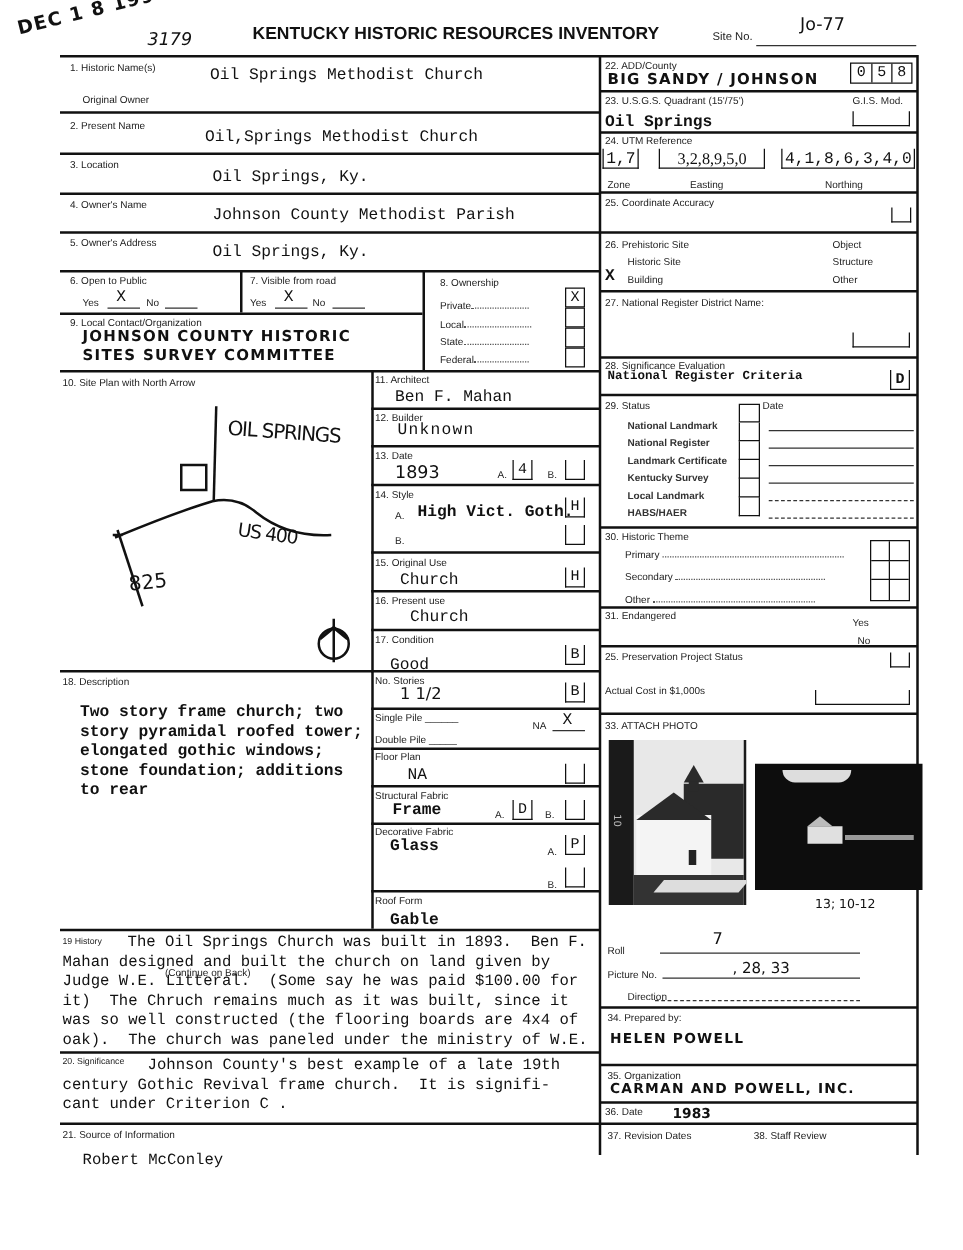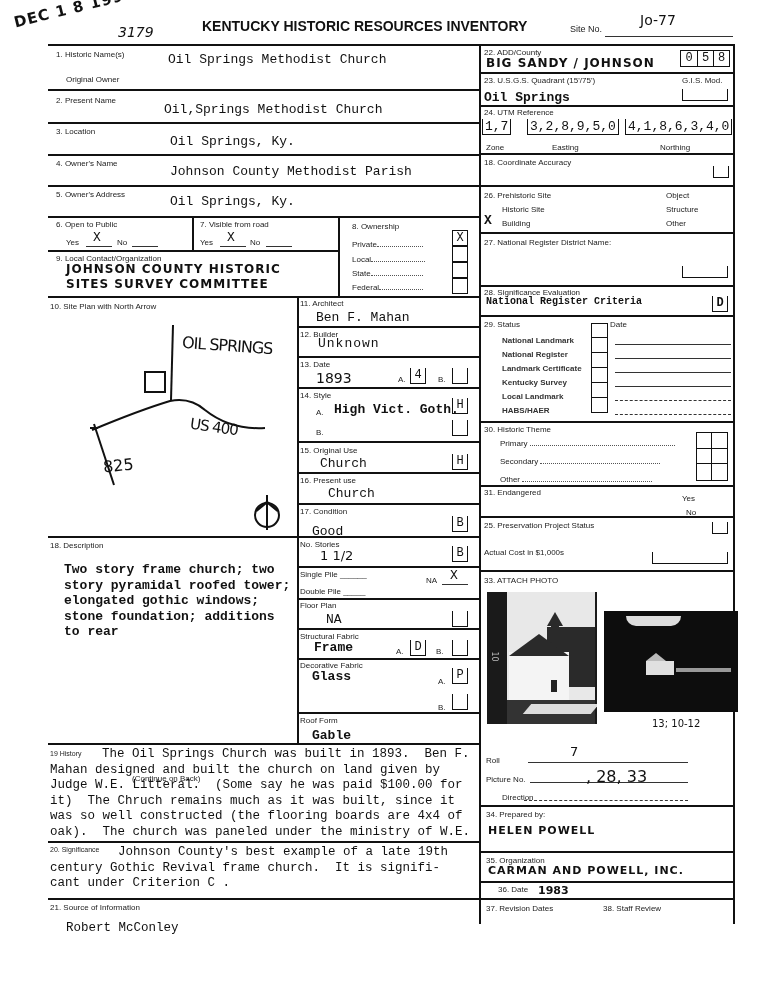--- a/index.html
+++ b/index.html
@@ -216,28 +216,28 @@
 <div class="hl" style="left:480px;top:72px;width:254px;"></div>
 
 <div class="abs lbl" style="left:484px;top:76px;">23. U.S.G.S. Quadrant (15'/75')</div>
 <div class="abs lbl" style="left:682px;top:76px;">G.I.S. Mod.</div>
 <div class="abs type" style="left:484px;top:90px;font-weight:bold;">Oil Springs</div>
 <div class="bracket" style="left:682px;top:89px;width:46px;"></div>
 <div class="hl" style="left:480px;top:105px;width:254px;"></div>
 
 <div class="abs lbl" style="left:484px;top:108px;">24. UTM Reference</div>
 <div class="abs type" style="left:482px;top:119px;border:1.5px solid #111;border-top:none;padding:0 2px;line-height:15px;">1,7</div>
-<div class="abs type" style="left:527px;top:119px;border:1.5px solid #111;border-top:none;padding:0 2px;line-height:15px;">3,2,8,9,5,0</div>
+<div class="abs type" style="left:527px;top:119px;border:1.5px solid #111;border-top:none;padding:0 14px;line-height:15px;font-family:Liberation Serif, serif;">3,2,8,9,5,0</div>
 <div class="abs type" style="left:625px;top:119px;border:1.5px solid #111;border-top:none;padding:0 2px;line-height:15px;">4,1,8,6,3,4,0</div>
 <div class="abs lbl" style="left:486px;top:143px;">Zone</div>
 <div class="abs lbl" style="left:552px;top:143px;">Easting</div>
 <div class="abs lbl" style="left:660px;top:143px;">Northing</div>
 <div class="hl" style="left:480px;top:153px;width:254px;"></div>
 
-<div class="abs lbl" style="left:484px;top:158px;">18. Coordinate Accuracy</div>
+<div class="abs lbl" style="left:484px;top:158px;">25. Coordinate Accuracy</div>
 <div class="bracket" style="left:713px;top:166px;width:16px;"></div>
 <div class="hl" style="left:480px;top:185px;width:254px;"></div>
 
 <div class="abs lbl" style="left:484px;top:189px;line-height:14px;">
   <div><span>26.</span> <span>Prehistoric Site</span></div>
   <div style="padding-left:18px;">Historic Site</div>
   <div style="padding-left:18px;">Building</div>
 </div>
 <div class="abs type" style="left:484px;top:213px;font-weight:bold;">X</div>
 <div class="abs lbl" style="left:638px;top:189px;line-height:14px;margin-left:28px;">
@@ -326,30 +326,30 @@
   <div style="position:absolute;left:42px;top:42px;width:0;height:0;border-left:10px solid transparent;border-right:10px solid transparent;border-bottom:8px solid #bbb;"></div>
   <div style="position:absolute;left:72px;top:57px;width:55px;height:4px;background:#999;"></div>
 </div>
 <div class="abs hand" style="left:652px;top:718px;font-size:10px;">13; 10-12</div>
 
 <div class="abs lbl" style="left:486px;top:756px;">Roll</div>
 <div class="uline" style="left:528px;top:762px;width:160px;"></div>
 <div class="abs hand" style="left:570px;top:744px;font-size:13px;">7</div>
 <div class="abs lbl" style="left:486px;top:775px;">Picture No.</div>
 <div class="uline" style="left:530px;top:782px;width:158px;"></div>
-<div class="abs hand" style="left:586px;top:767px;font-size:16px;">, 28, 33</div>
+<div class="abs hand" style="left:586px;top:767px;font-size:12px;">, 28, 33</div>
 <div class="abs lbl" style="left:486px;top:793px;padding-left:16px;">Direction</div>
 <div class="uline" style="left:524px;top:800px;width:164px;border-bottom-style:dashed;"></div>
 <div class="hl" style="left:480px;top:805px;width:254px;"></div>
 
 <div class="abs lbl" style="left:486px;top:810px;">34. Prepared by:</div>
 <div class="abs bold" style="left:488px;top:824px;font-size:11px;">HELEN POWELL</div>
 <div class="hl" style="left:480px;top:851px;width:254px;"></div>
 
 <div class="abs lbl" style="left:486px;top:856px;">35. Organization</div>
 <div class="abs bold" style="left:488px;top:864px;font-size:11px;">CARMAN AND POWELL, INC.</div>
 <div class="hl" style="left:480px;top:881px;width:254px;"></div>
 
-<div class="abs lbl" style="left:486px;top:885px;padding-left:12px;">36. Date</div>
+<div class="abs lbl" style="left:472px;top:885px;padding-left:12px;">36. Date</div>
 <div class="abs bold" style="left:538px;top:884px;font-size:11px;letter-spacing:0;">1983</div>
 
 <div class="abs lbl" style="left:486px;top:904px;">37. Revision Dates</div>
 <div class="abs lbl" style="left:603px;top:904px;">38. Staff Review</div>
 
 </body></html>

